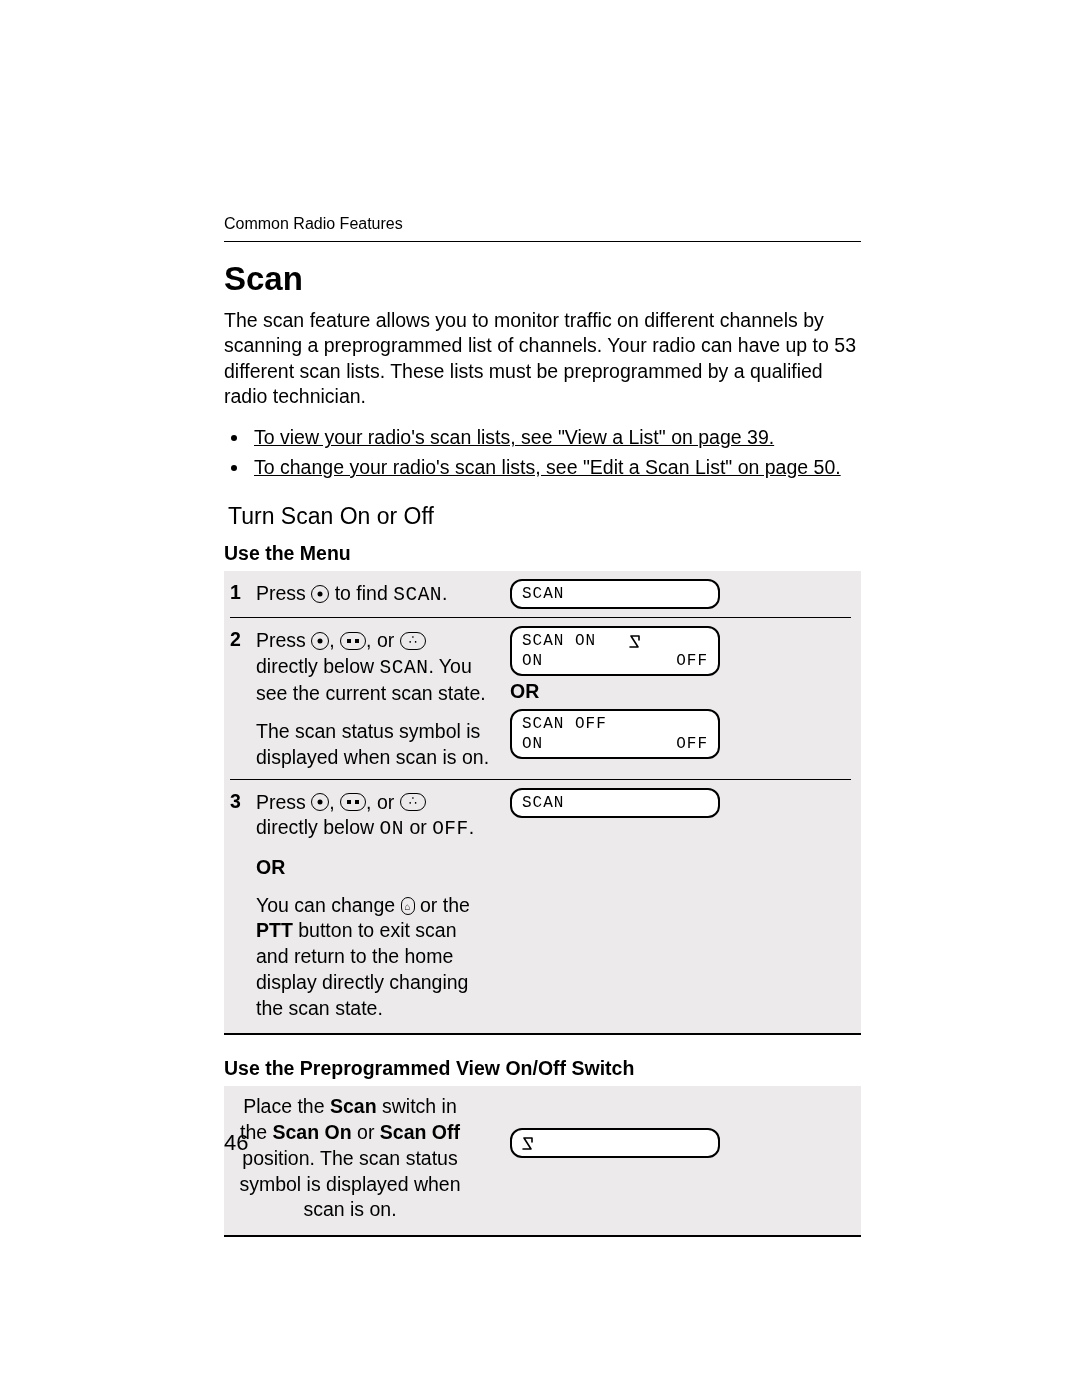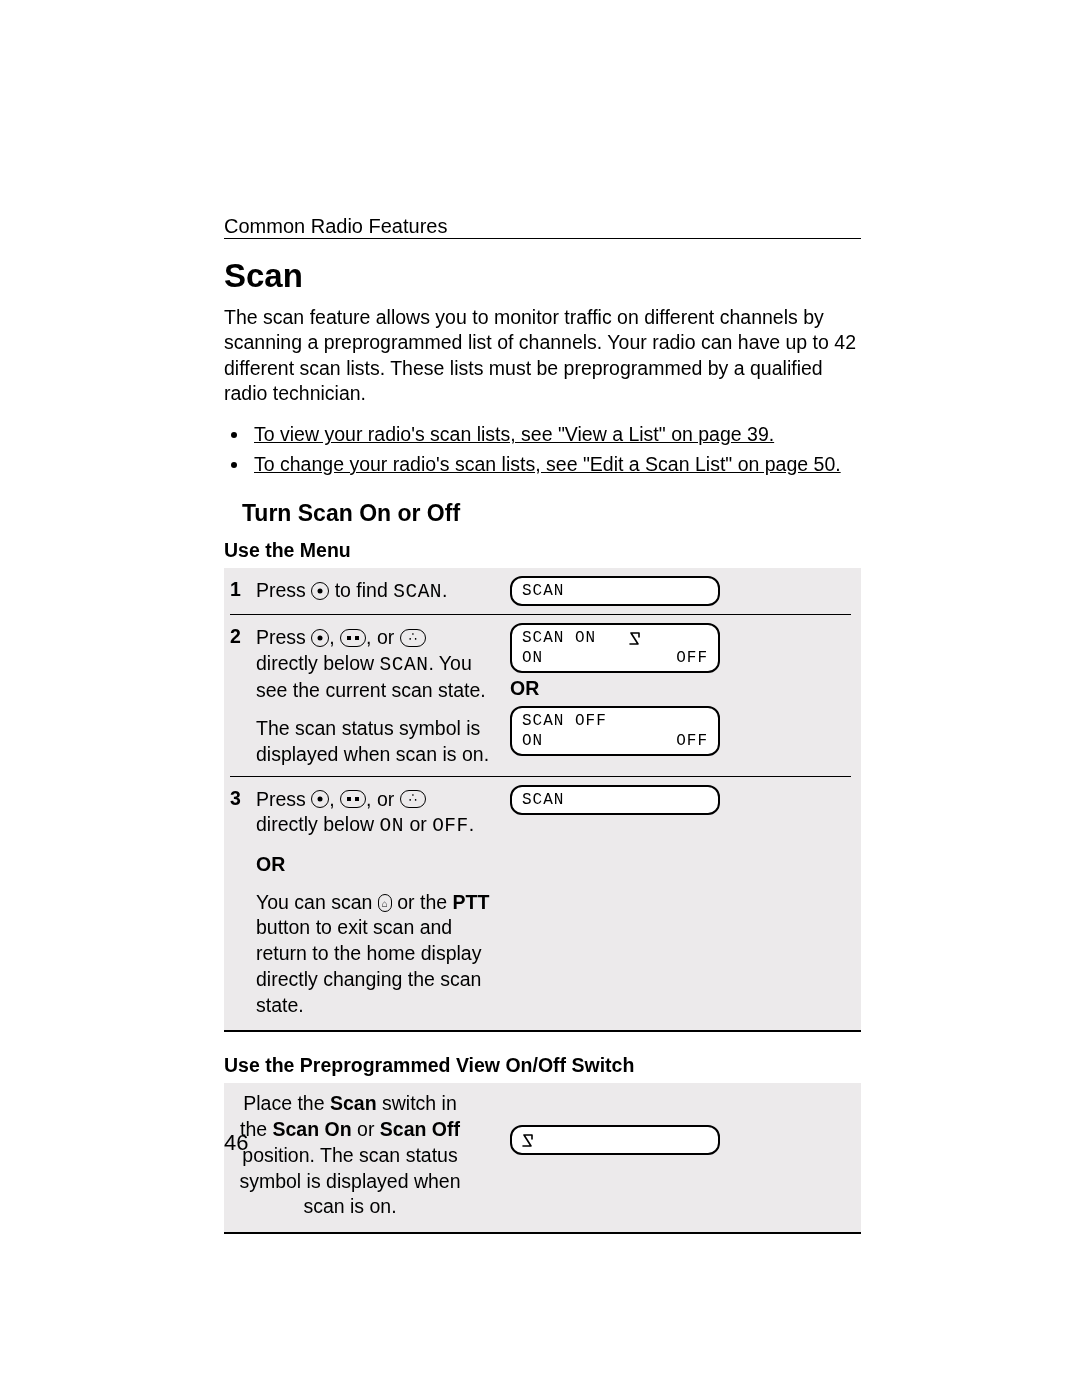--- a/index.html
+++ b/index.html
@@ -12,21 +12,22 @@
     height: 1397px;
     position: relative;
   }
   .page {
     position: absolute;
     left: 224px;
     top: 215px;
     width: 637px;
   }
   .header {
-    font-size: 20px;
+    font-size: 16px;
+    margin-bottom: 8px;
   }
   .hr-thin {
     border: none;
     border-top: 1px solid #000;
     margin: 0 0 18px 0;
   }
   h1 {
     font-size: 33px;
     font-weight: bold;
     margin: 0 0 10px 0;
@@ -42,22 +43,22 @@
   }
   ul.bullets li {
     font-size: 19.5px;
     line-height: 1.32;
     margin-bottom: 4px;
     padding-left: 4px;
     text-decoration: underline;
   }
   h2 {
     font-size: 23px;
-    font-weight: bold;
-    margin: 0 0 12px 18px;
+    font-weight: normal;
+    margin: 0 0 12px 4px;
   }
   .sub {
     font-size: 19.5px;
     font-weight: bold;
     margin: 12px 0 6px 0;
   }
   .block {
     background: #eceaeb;
     border-bottom: 2px solid #000;
     padding: 8px 10px 12px 6px;
@@ -230,21 +231,21 @@
 </style>
 </head>
 <body>
 
 <div class="page">
   <div class="header">Common Radio Features</div>
   <hr class="hr-thin">
 
   <h1>Scan</h1>
 
-  <p class="para">The scan feature allows you to monitor traffic on different channels by scanning a preprogrammed list of channels. Your radio can have up to 42 different scan lists. These lists must be preprogrammed by a qualified radio technician.</p>
+  <p class="para">The scan feature allows you to monitor traffic on different channels by scanning a preprogrammed list of channels. Your radio can have up to 53 different scan lists. These lists must be preprogrammed by a qualified radio technician.</p>
 
   <ul class="bullets">
     <li>To view your radio's scan lists, see "View a List" on page 39.</li>
     <li>To change your radio's scan lists, see "Edit a Scan List" on page 50.</li>
   </ul>
 
   <h2>Turn Scan On or Off</h2>
 
   <div class="sub">Use the Menu</div>
 
@@ -303,21 +304,21 @@
     </div>
 
     <div class="row row-sep-top">
       <div class="numcell">3</div>
       <div class="textcell">
         <span>Press </span><span class="softkey dot"></span><span>, </span><span class="softkey dots2"></span><span>, or </span><span class="softkey club">∴</span>
         <span>directly below </span><span class="mono">ON</span><span> or </span><span class="mono">OFF</span><span>.</span>
         <div class="sep"></div>
         <div class="bold">OR</div>
         <div class="sep"></div>
-        <span>You can scan </span><span class="homebtn">⌂</span><span> or the </span><span class="bold">PTT</span><span> button to exit scan and return to the home display directly changing the scan state.</span>
+        <span>You can change </span><span class="homebtn">⌂</span><span> or the </span><span class="bold">PTT</span><span> button to exit scan and return to the home display directly changing the scan state.</span>
       </div>
       <div class="dispcell">
         <div class="lcd">
           <span>SCAN</span>
             <span></span>
         </div>
       </div>
     </div>
 
   </div>

